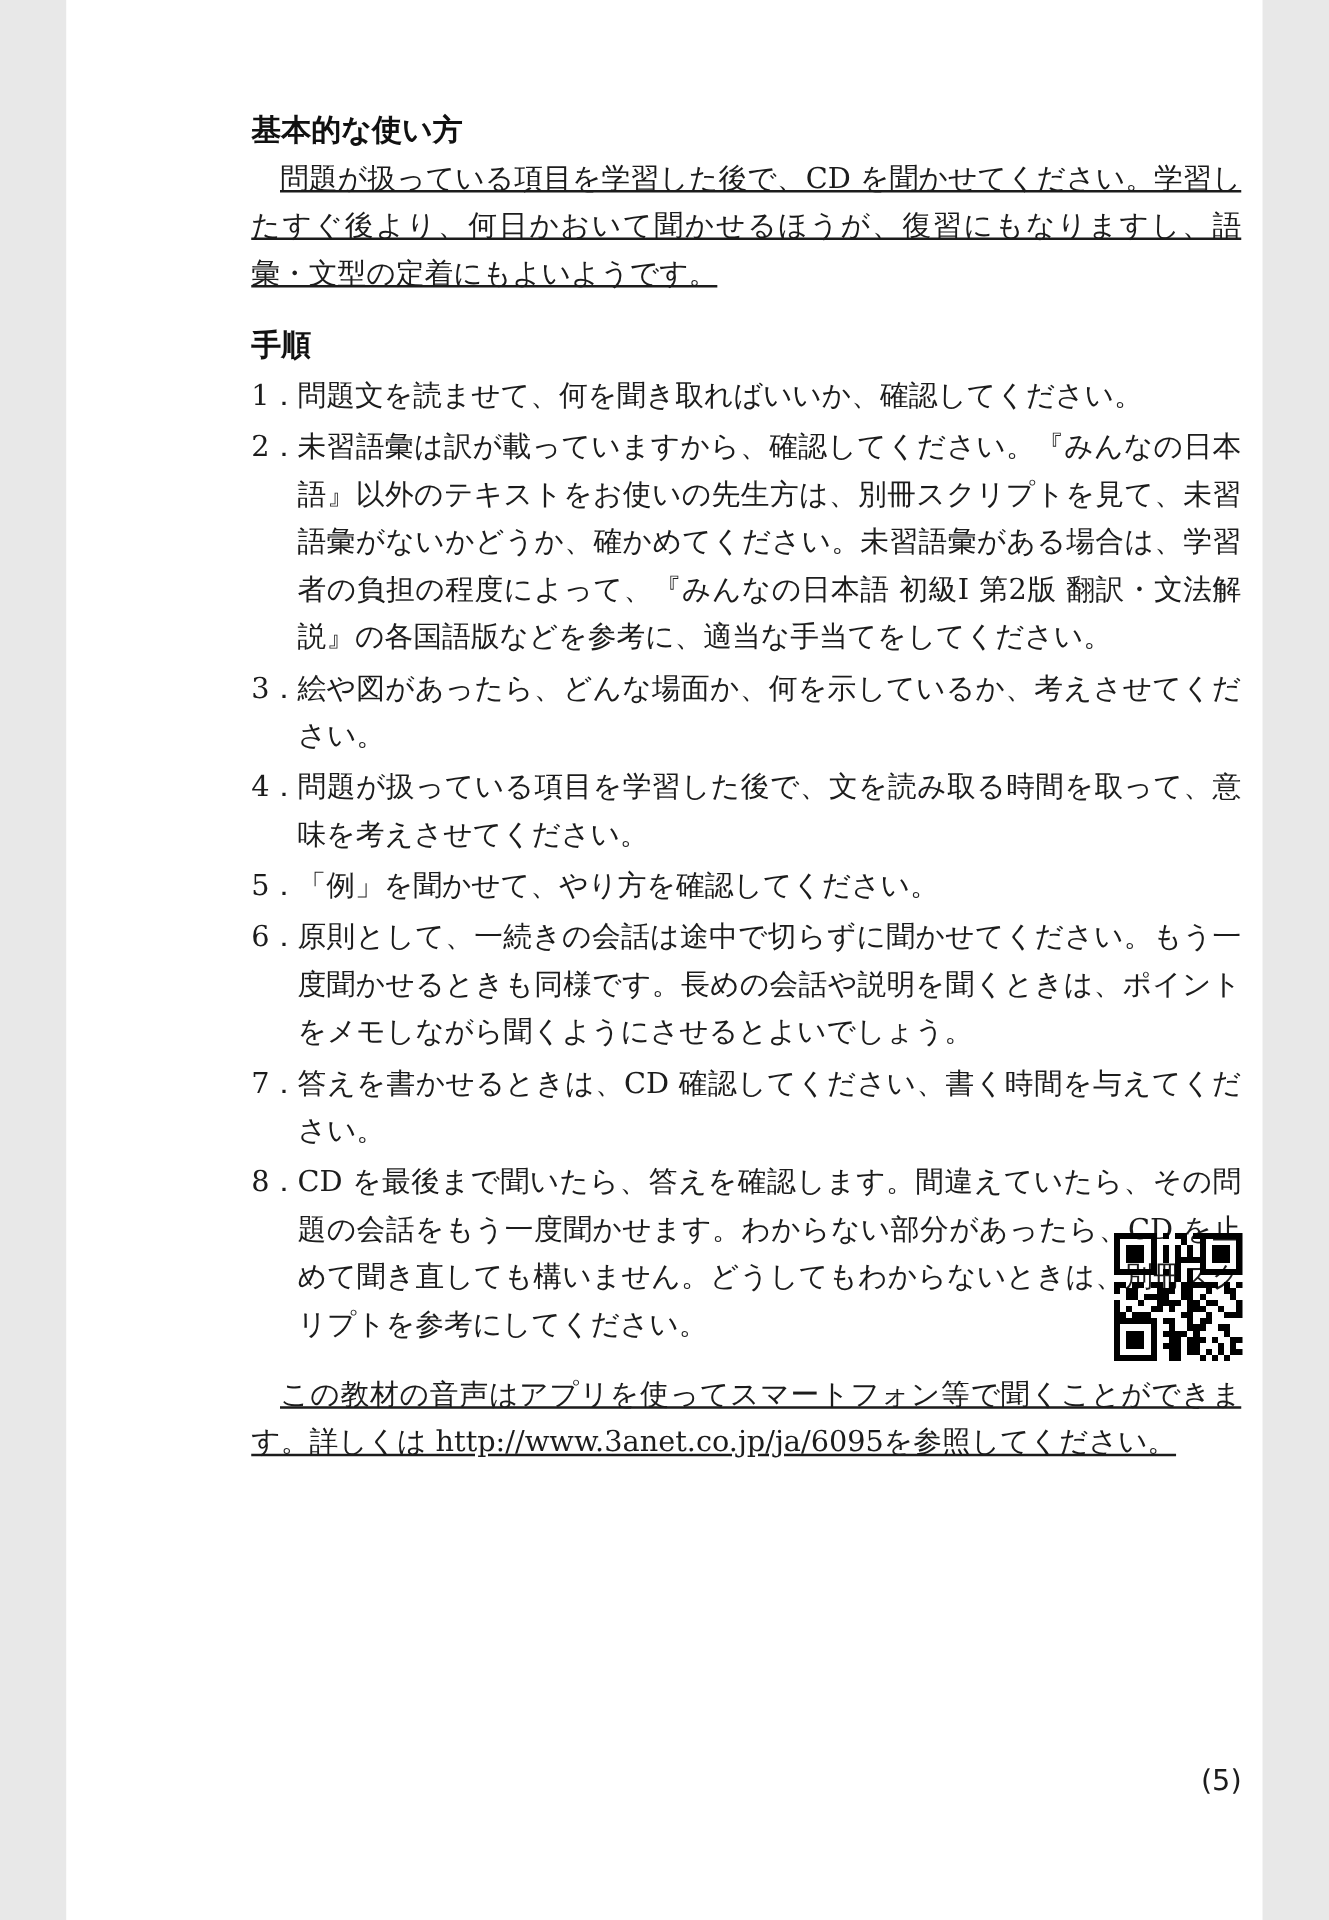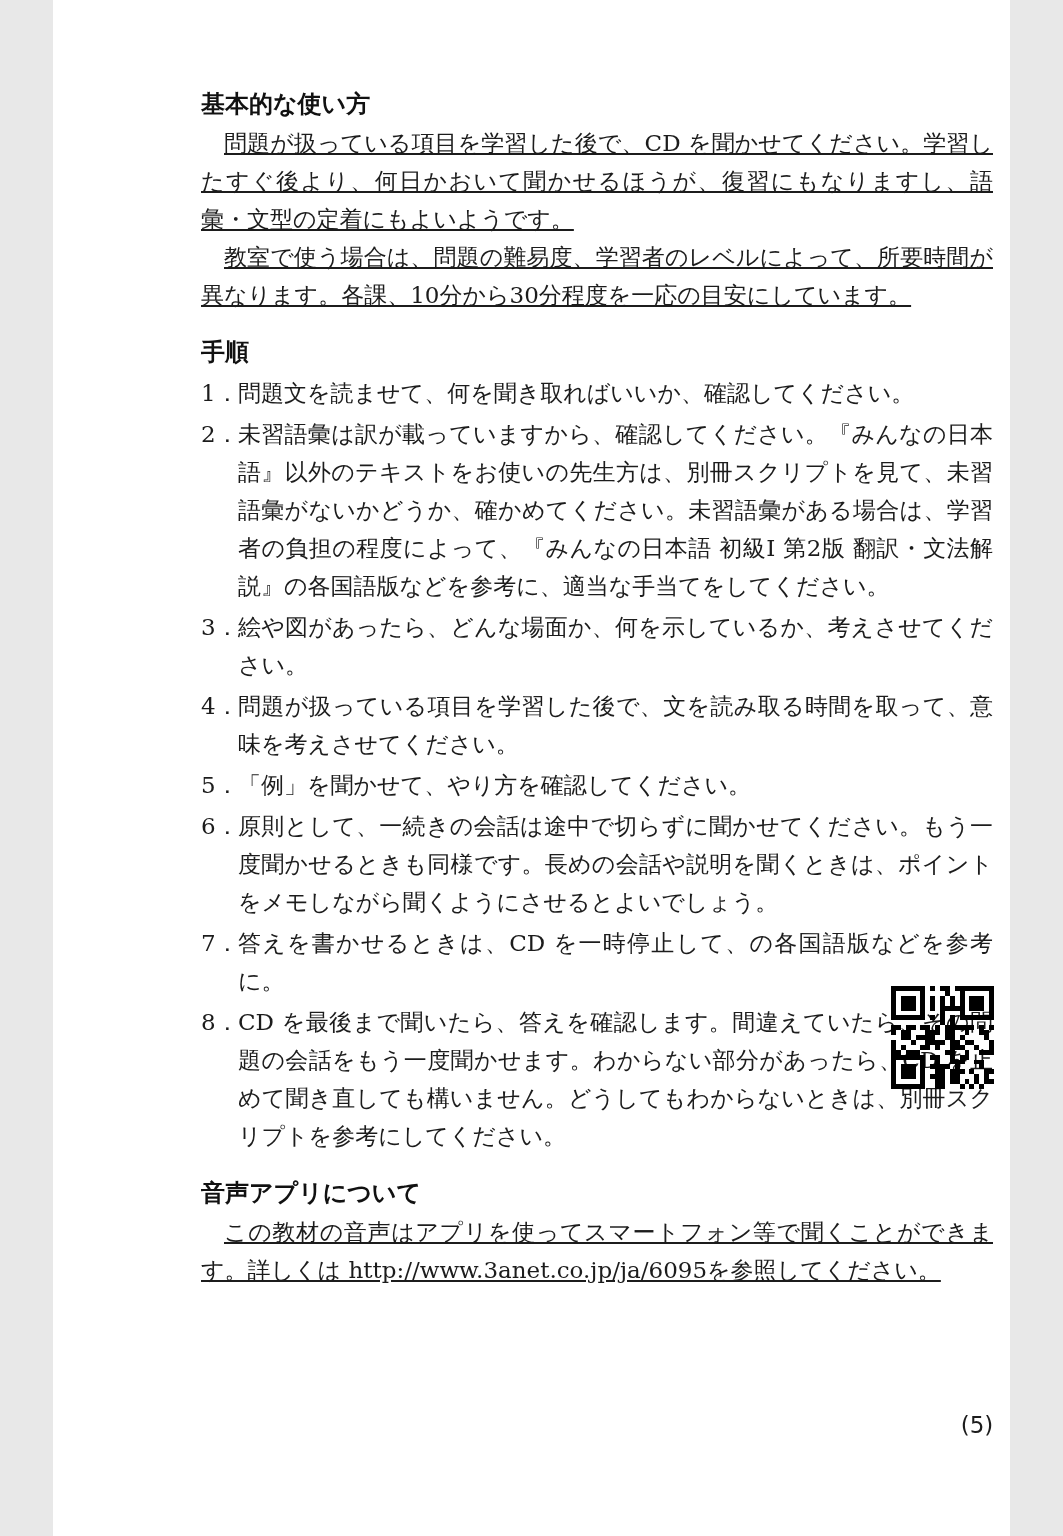--- a/index.html
+++ b/index.html
@@ -84,21 +84,20 @@
 </style>
 </head>
 <body>
 
 <div class="page">
   <div class="content">
 
     <section class="sec">
       <h2 class="sec-heading">基本的な使い方</h2>
       <p class="body-par">問題が扱っている項目を学習した後で、CD を聞かせてください。学習したすぐ後より、何日かおいて聞かせるほうが、復習にもなりますし、語彙・文型の定着にもよいようです。</p>
-      <p class="body-par">教室で使う場合は、問題の難易度、学習者のレベルによって、所要時間が異なります。各課、10分から30分程度を一応の目安にしています。</p>
     </section>
 
     <section class="sec">
       <h2 class="sec-heading">手順</h2>
       <ol class="steps">
         <li>
           <span class="num">1．</span>
           <span class="step-text">問題文を読ませて、何を聞き取ればいいか、確認してください。</span>
         </li>
         <li>
@@ -116,31 +115,30 @@
         <li>
           <span class="num">5．</span>
           <span class="step-text">「例」を聞かせて、やり方を確認してください。</span>
         </li>
         <li>
           <span class="num">6．</span>
           <span class="step-text">原則として、一続きの会話は途中で切らずに聞かせてください。もう一度聞かせるときも同様です。長めの会話や説明を聞くときは、ポイントをメモしながら聞くようにさせるとよいでしょう。</span>
         </li>
         <li>
           <span class="num">7．</span>
-          <span class="step-text">答えを書かせるときは、CD を一時停止して、の各国語版などを参考に。</span>
+          <span class="step-text">答えを書かせるときは、CD 確認してください、書く時間を与えてください。</span>
         </li>
         <li>
           <span class="num">8．</span>
           <span class="step-text">CD を最後まで聞いたら、答えを確認します。間違えていたら、その問題の会話をもう一度聞かせます。わからない部分があったら、CD を止めて聞き直しても構いません。どうしてもわからないときは、別冊スクリプトを参考にしてください。</span>
         </li>
       </ol>
     </section>
 
     <section class="sec">
-      <h2 class="sec-heading">音声アプリについて</h2>
       <p class="body-par">この教材の音声はアプリを使ってスマートフォン等で聞くことができます。詳しくは http://www.3anet.co.jp/ja/6095を参照してください。</p>
     </section>
 
   </div>
 
   <div class="qr-box">
     <svg id="qr-svg" viewBox="0 0 21 21" xmlns="http://www.w3.org/2000/svg" fill="#000000">
         <rect x="0" y="0" width="1" height="1"></rect>
         <rect x="1" y="0" width="1" height="1"></rect>
         <rect x="2" y="0" width="1" height="1"></rect>

